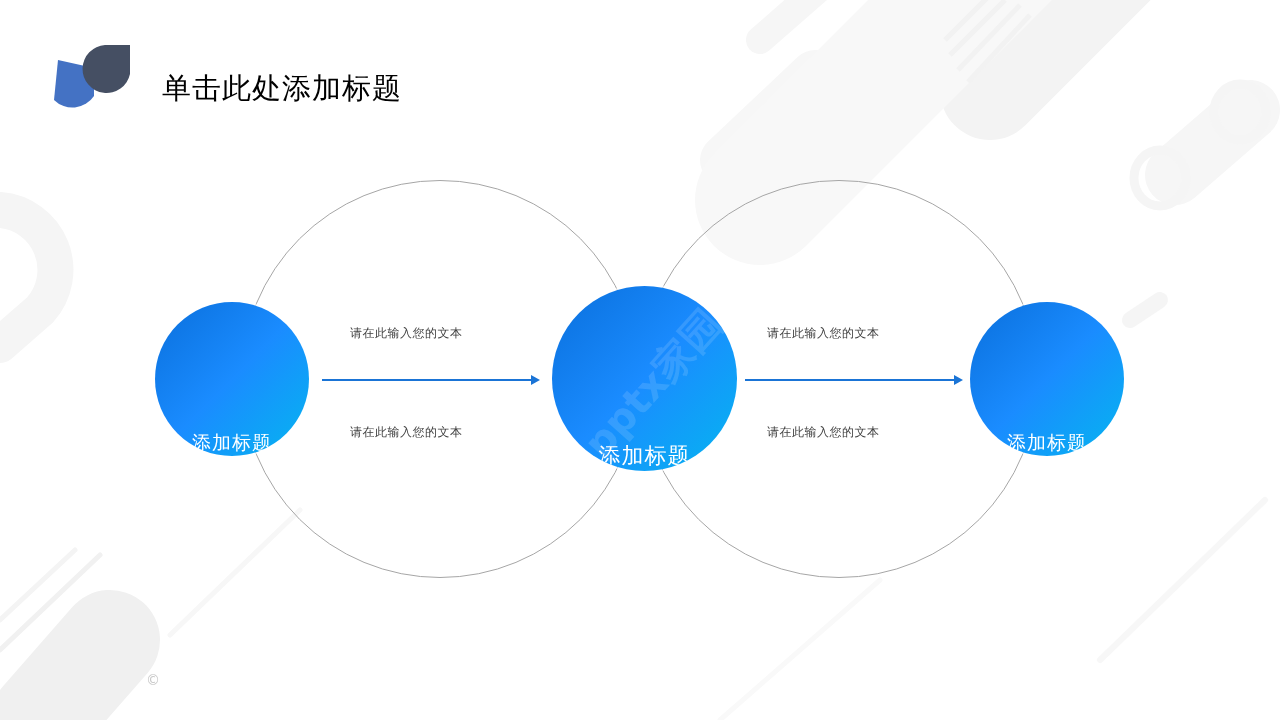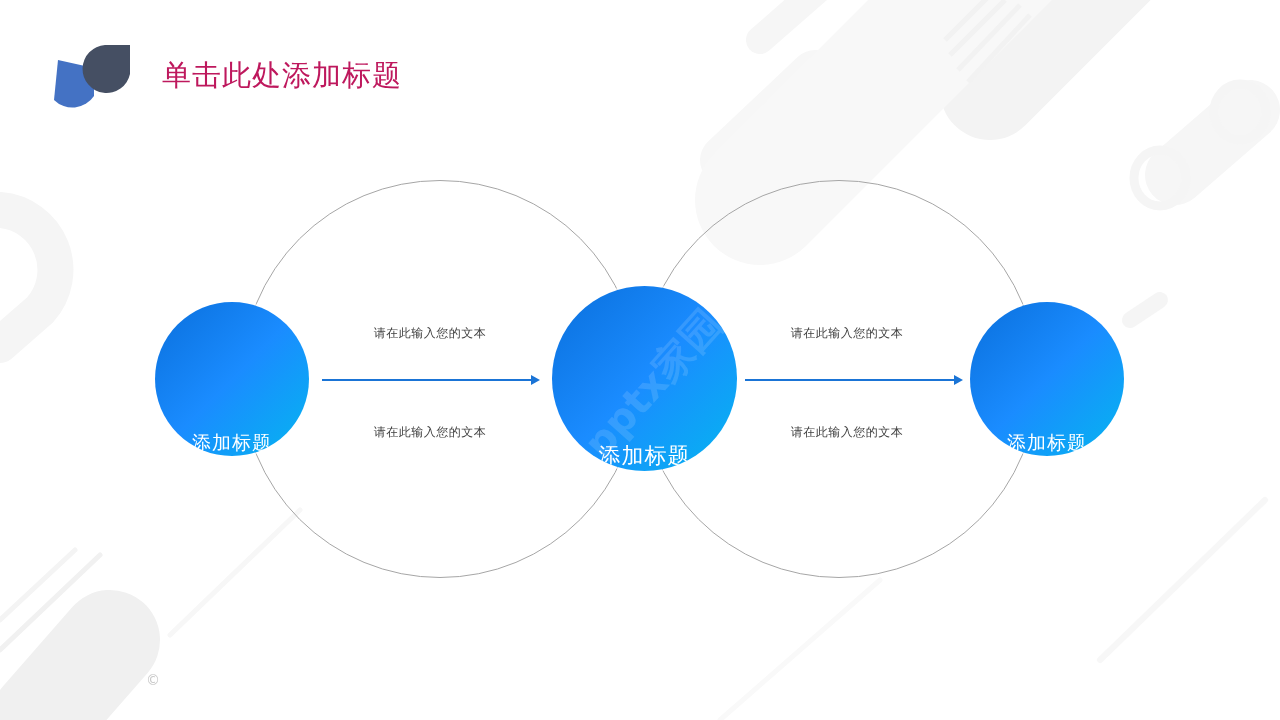--- a/index.html
+++ b/index.html
@@ -1,25 +1,25 @@
 <!DOCTYPE html>
 <html><head>
   <meta charset="utf-8">
   <style>
     html, body { margin: 0; padding: 0; }
     body { width: 1280px; height: 720px; overflow: hidden; background: #ffffff; position: relative; font-family: "DejaVu Sans", "Liberation Sans", sans-serif; }
     .bg { position: absolute; left: 0; top: 0; width: 1280px; height: 720px; }
     .logo { position: absolute; left: 52px; top: 44px; width: 82px; height: 76px; }
-    .page-title { position: absolute; left: 162px; top: 56px; font-size: 29px; color: #be185d; letter-spacing: 1px; white-space: nowrap; }
+    .page-title { position: absolute; left: 162px; top: 69px; font-size: 29px; color: #000000; letter-spacing: 1px; white-space: nowrap; }
     .ring { position: absolute; border: 1.5px solid #a6a6a6; border-radius: 50%; box-sizing: border-box; }
     .node { position: absolute; border-radius: 50%; display: flex; align-items: flex-end; justify-content: center; color: #ffffff; background: linear-gradient(135deg, #0a6fdc 0%, #1a8cff 50%, #05b5f0 100%); box-shadow: 0 0 0 2px rgba(255,255,255,0.6); }
     .node span { white-space: nowrap; letter-spacing: 1px; }
     .arrow { position: absolute; height: 2px; background: #1a74d6; }
     .arrow::after { content: ""; position: absolute; right: -2px; top: -4px; border-left: 9px solid #1a74d6; border-top: 5px solid transparent; border-bottom: 5px solid transparent; }
-    .desc { position: absolute; font-size: 12px; color: #404040; white-space: nowrap; width: 160px; text-align: center; letter-spacing: 0.5px; }
+    .desc { position: absolute; font-size: 12px; color: #404040; white-space: nowrap; width: 160px; text-align: left; letter-spacing: 0.5px; }
     .watermark { position: absolute; left: 565px; top: 300px; font-size: 40px; font-weight: bold; color: rgba(255,255,255,0.13); transform: rotate(-48deg); white-space: nowrap; }
     .copyright { position: absolute; left: 146px; top: 672px; font-size: 14px; color: #c8c8c8; }
   </style>
 </head>
 <body>
 
 <svg class="bg" viewBox="0 0 1280 720">
   <g stroke-linecap="round" fill="none">
     <line x1="760" y1="40" x2="840" y2="-30" stroke="#f6f6f6" stroke-width="28"></line>
     <line x1="725" y1="160" x2="815" y2="75" stroke="#f7f7f7" stroke-width="50"></line>

